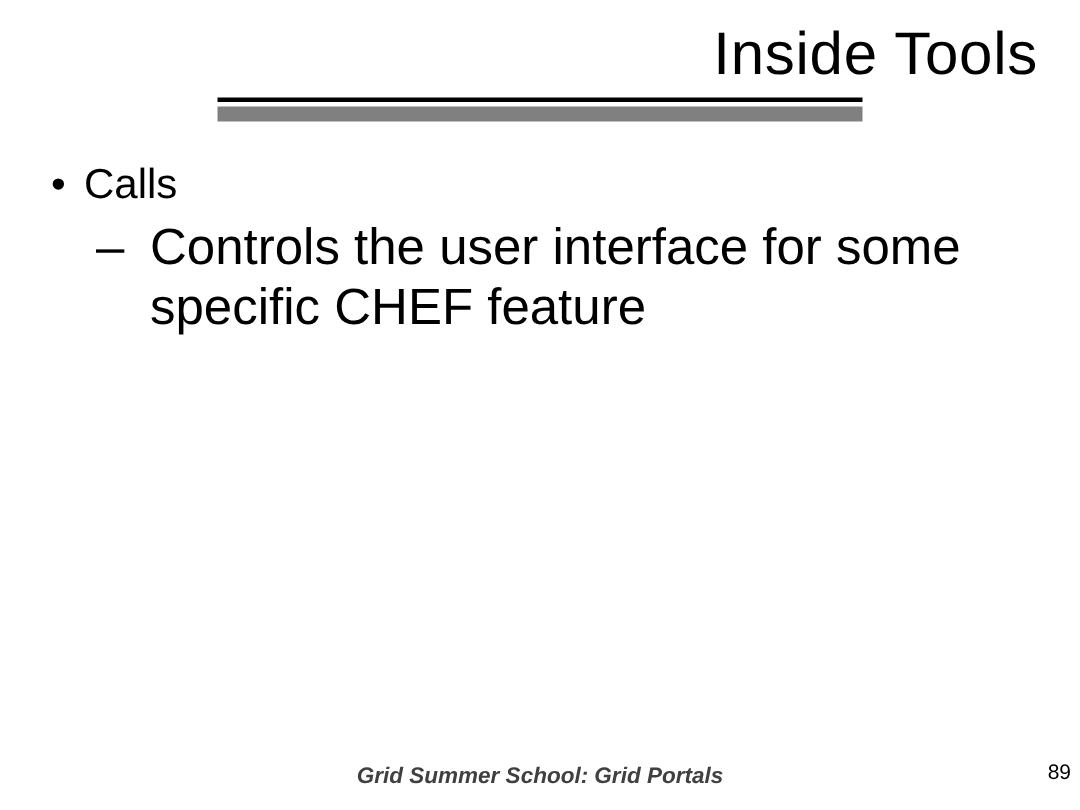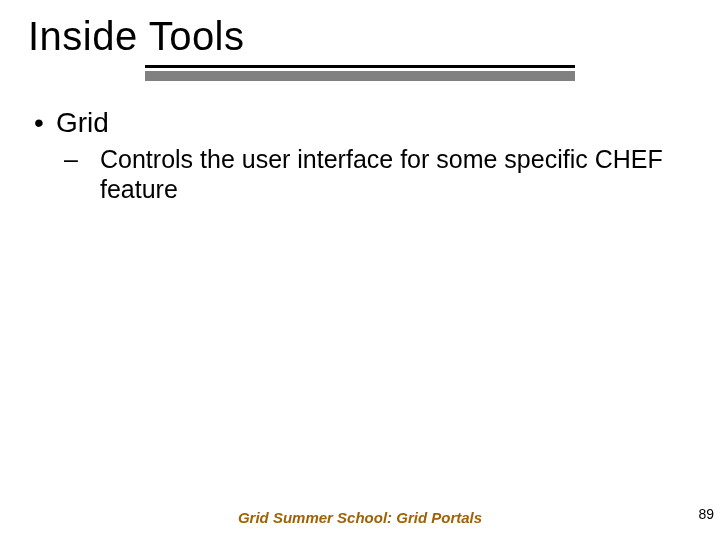--- a/index.html
+++ b/index.html
@@ -1,47 +1,47 @@
 <!DOCTYPE html>
 <html><head>
 <meta charset="utf-8">
 <style>
   * { margin: 0; padding: 0; box-sizing: border-box; }
   html, body { width: 720px; height: 540px; background: #fff; font-family: "Trebuchet MS", "Comic Sans MS", "Segoe UI", sans-serif; }
   .slide { position: relative; width: 720px; height: 540px; padding: 10px 28px 0 28px; }
-  .title-wrap { text-align: left; margin-top: 4px; }
+  .title-wrap { text-align: right; margin-top: 4px; }
   .title { display: inline-block; font-family: Arial, Helvetica, sans-serif; font-size: 40px; font-weight: 400; color: #000; letter-spacing: 0.5px; }
   .rule-stack { margin: 6px auto 0 auto; width: 430px; }
   .rule1 { height: 3px; background: #000; }
   .rule2 { height: 10px; background: #808080; margin-top: 3px; }
   .content { margin-top: 26px; padding: 0 6px; color: #000; }
   .b1 { font-size: 28px; line-height: 1.15; }
   .b1-bullet { display: inline-block; width: 22px; }
   .sub { margin-top: 6px; padding-left: 48px; }
-  .b2 { font-size: 25px; line-height: 1.18; text-indent: -18px; padding-left: 18px; margin-bottom: 2px; }
+  .b2 { font-size: 34px; line-height: 1.18; text-indent: -18px; padding-left: 18px; margin-bottom: 2px; }
   .b2-bullet { display: inline-block; width: 18px; }
-  .footer { position: absolute; bottom: 14px; left: 0; width: 100%; text-align: center; font-family: "Comic Sans MS", cursive, sans-serif; font-size: 15px; font-weight: 700; font-style: italic; color: #a16207; }
+  .footer { position: absolute; bottom: 14px; left: 0; width: 100%; text-align: center; font-family: "Comic Sans MS", cursive, sans-serif; font-size: 15px; font-weight: 700; font-style: italic; color: #404040; }
   .pagenum { position: absolute; bottom: 18px; right: 6px; font-family: Liberation Sans, sans-serif; font-size: 14px; color: #000; }
 </style>
 </head>
 <body>
 
 <div class="slide">
 
   <div class="title-wrap">
     <div class="title">Inside Tools</div>
     <div class="rule-stack">
       <div class="rule1"></div>
       <div class="rule2"></div>
     </div>
   </div>
 
   <div class="content">
     <div class="b1">
-      <span class="b1-bullet">•</span><span>Grid</span>
+      <span class="b1-bullet">•</span><span>Calls</span>
     </div>
     <div class="sub">
       <div class="b2">
         <span class="b2-bullet">–</span><span>Controls the user interface for some specific CHEF feature</span>
       </div>
     </div>
   </div>
 
   <div class="footer">Grid Summer School: Grid Portals</div>
   <div class="pagenum">89</div>

